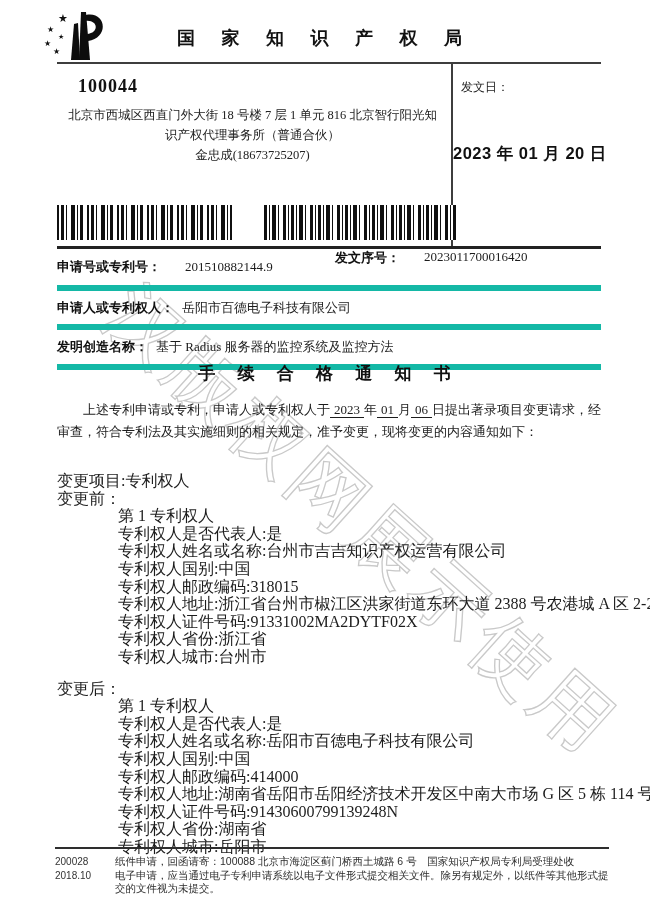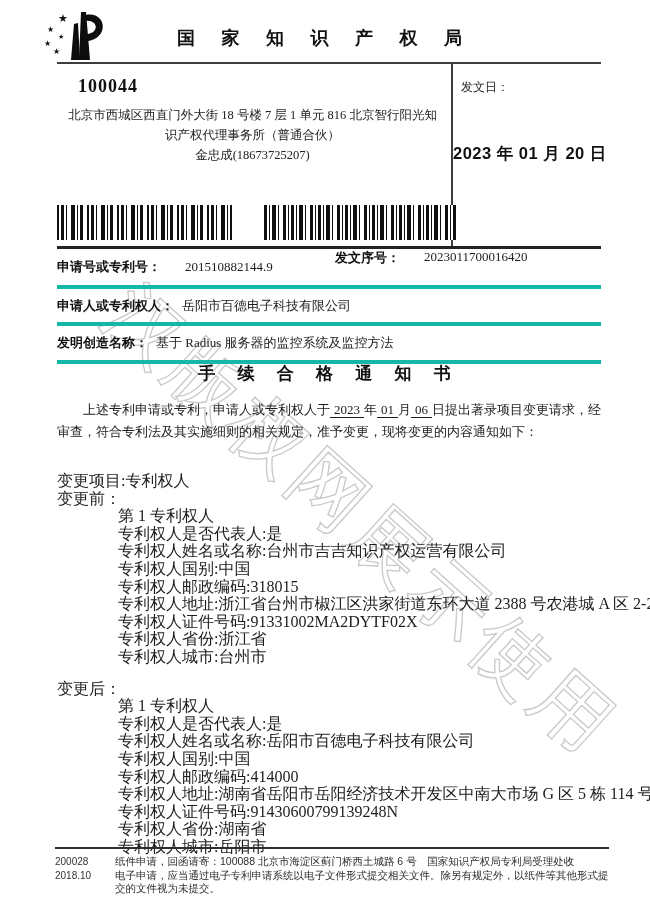--- a/index.html
+++ b/index.html
@@ -40,21 +40,21 @@
   }
   .barcode-2{
     left:264px;width:192px;
     background:repeating-linear-gradient(90deg,
       #101010 0 3px,#fff 3px 5px,#101010 5px 6px,#fff 6px 8px,
       #101010 8px 12px,#fff 12px 14px,#101010 14px 15px,#fff 15px 19px,
       #101010 19px 22px,#fff 22px 24px,#101010 24px 25px,#fff 25px 27px);
   }
   
   .info{position:absolute;left:57px;top:249px;width:544px;font-size:13px;}
-  .info-row{position:relative;border-bottom:4px solid #14b8a6;display:flex;align-items:center;}
+  .info-row{position:relative;border-bottom:6px solid #14b8a6;display:flex;align-items:center;}
   .r1{height:36px;}  .r2{height:33px;}  .r3{height:34px;}
   .lbl{font-weight:bold;color:#111;}
   .val{margin-left:8px;}
   .val-b{margin-left:24px;font-weight:normal;}
   .col2{position:absolute;left:278px;top:0;height:100%;display:flex;align-items:flex-start;}
   
   .main{position:absolute;left:57px;top:356px;width:544px;}
   .doc-title{
     text-align:center;font-size:17px;font-weight:bold;letter-spacing:9px;
     margin:6px 0 14px 0;color:#111;white-space:nowrap;

